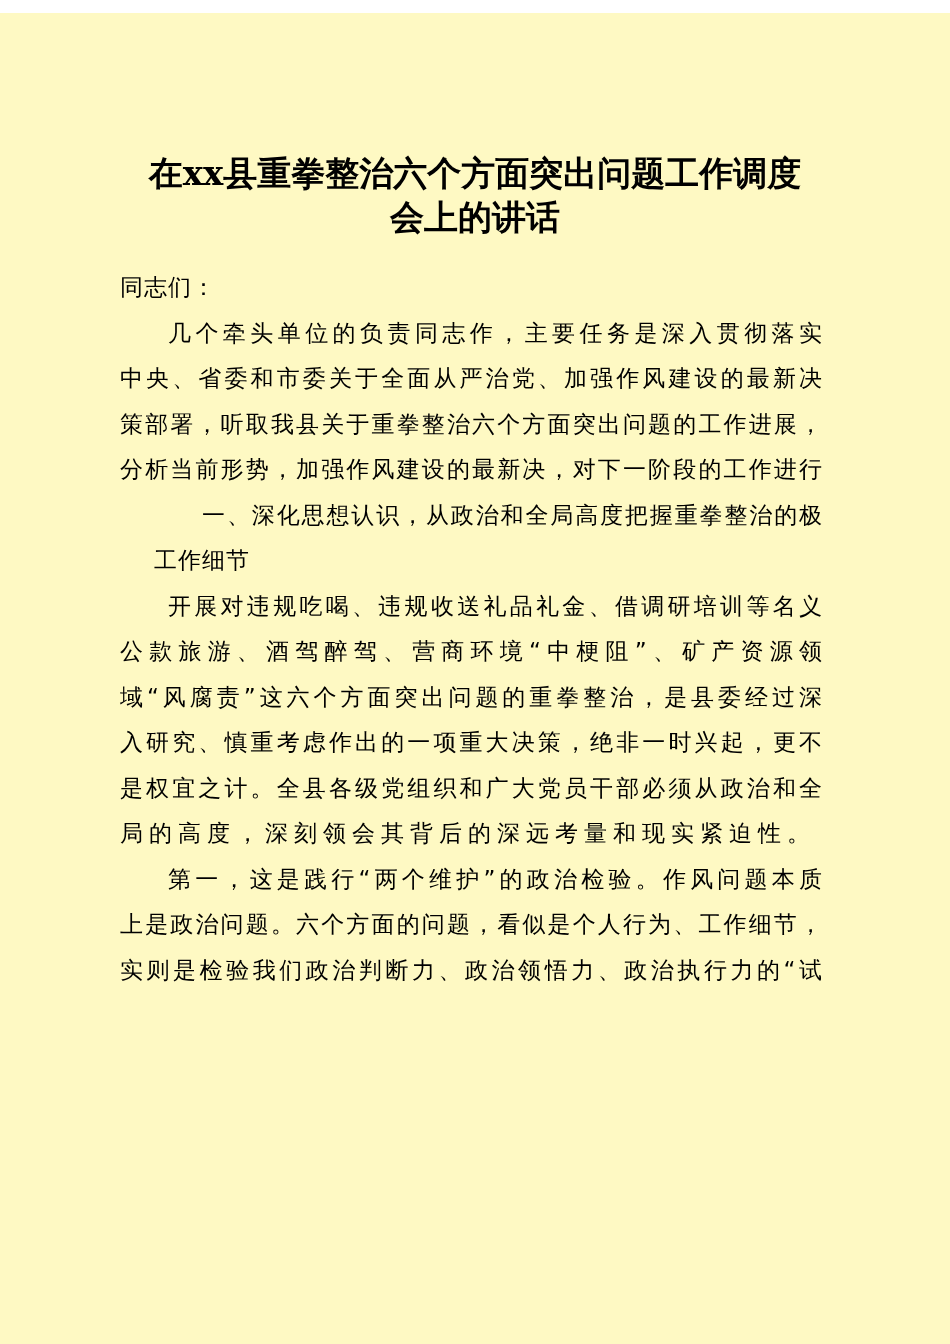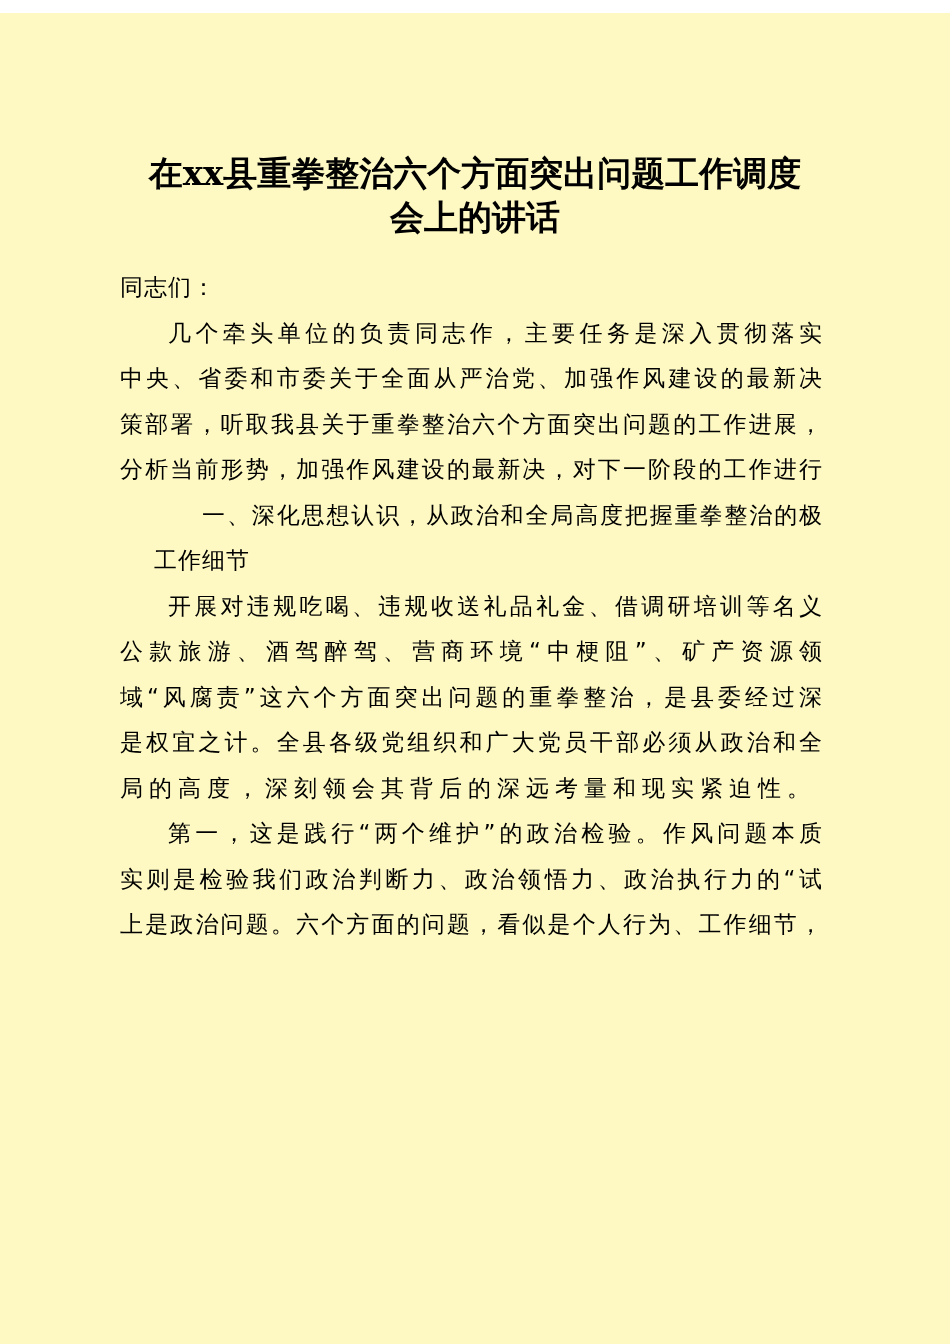--- a/index.html
+++ b/index.html
@@ -100,24 +100,25 @@
 
     <div class="para">
       <span class="line indent heading">一、深化思想认识，从政治和全局高度把握重拳整治的极</span>
       <span class="line heading last">工作细节</span>
     </div>
 
     <div class="para">
       <span class="line indent">开展对违规吃喝、违规收送礼品礼金、借调研培训等名义</span>
       <span class="line">公款旅游、酒驾醉驾、营商环境“中梗阻”、矿产资源领</span>
       <span class="line">域“风腐责”这六个方面突出问题的重拳整治，是县委经过深</span>
+      <span class="line">入研究、慎重考虑作出的一项重大决策，绝非一时兴起，更不</span>
       <span class="line">是权宜之计。全县各级党组织和广大党员干部必须从政治和全</span>
       <span class="line last">局的高度，深刻领会其背后的深远考量和现实紧迫性。</span>
     </div>
 
     <div class="para">
       <span class="line indent">第一，这是践行“两个维护”的政治检验。作风问题本质</span>
+      <span class="line">上是政治问题。六个方面的问题，看似是个人行为、工作细节，</span>
       <span class="line">实则是检验我们政治判断力、政治领悟力、政治执行力的“试</span>
-      <span class="line">上是政治问题。六个方面的问题，看似是个人行为、工作细节，</span>
     </div>
 
   </div>
 </div>
 
 </body></html>

